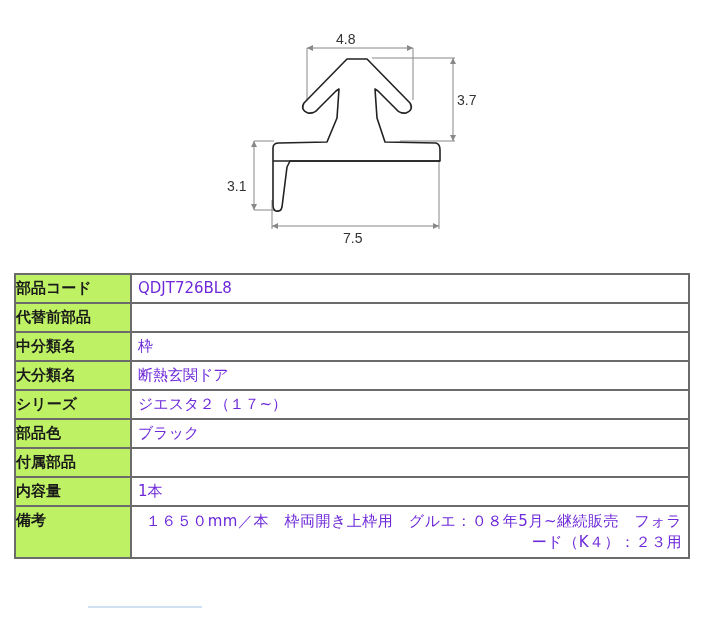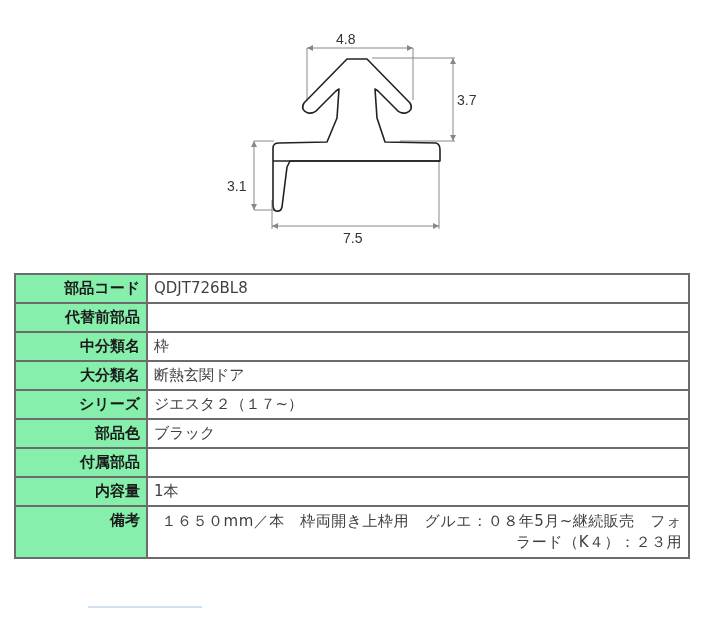--- a/index.html
+++ b/index.html
@@ -5,22 +5,22 @@
   html, body { margin: 0; padding: 0; background: #ffffff; }
   body { width: 706px; height: 621px; position: relative; overflow: hidden;
          font-family: "DejaVu Sans", "Liberation Sans", sans-serif; color: #222; }
   .diagram { position: absolute; left: 0; top: 0; width: 706px; height: 260px; }
   .diagram svg { position: absolute; left: 0; top: 0; }
   .dim-label { position: absolute; font-size: 14px; color: #333; font-family: "Liberation Sans", sans-serif; }
   table.spec { position: absolute; left: 14px; top: 273px; width: 676px;
                border-collapse: collapse; table-layout: fixed; }
   table.spec td { border: 2px solid #6b6b6b; padding: 0 6px; height: 27px;
                   font-size: 15px; line-height: 19px; vertical-align: middle; }
-  table.spec td.label { width: 108px; background: #86efac; font-weight: bold; color: #1a1a1a; padding-left: 16px; text-align: right; }
-  table.spec td.value { background: #ffffff; color: #404040; }
+  table.spec td.label { width: 108px; background: #bef264; font-weight: bold; color: #1a1a1a; padding-left: 0; }
+  table.spec td.value { background: #ffffff; color: #6d28d9; }
   table.spec tr.tall td { height: 46px; }
   table.spec tr.tall td.label { vertical-align: top; padding-top: 4px; }
   table.spec tr.tall td.value { line-height: 21px; letter-spacing: 0.5px; text-align: right; }
   .underline-faint { position: absolute; left: 88px; top: 606px; width: 114px; height: 2px; background: #cfe0f0; }
 </style>
 </head>
 <body>
 
 <div class="diagram">
   <svg width="706" height="260" viewBox="0 0 706 260">

